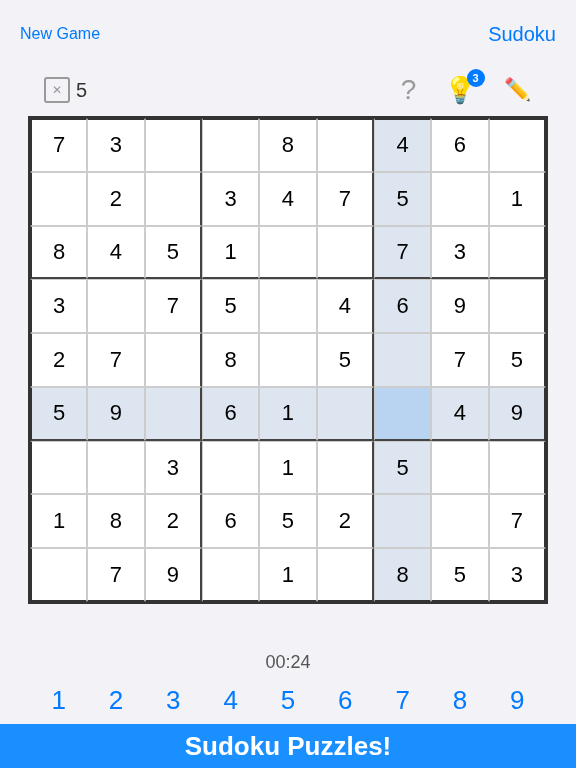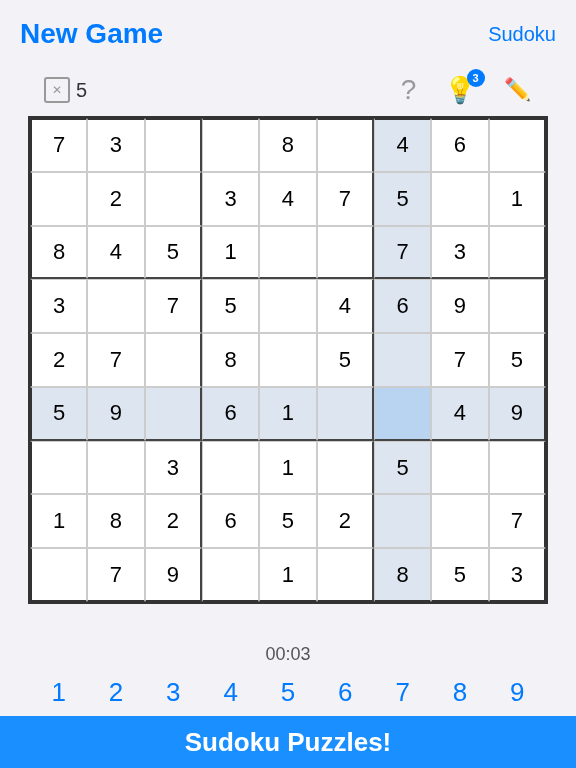--- a/index.html
+++ b/index.html
@@ -16,23 +16,23 @@
     
     .header {
       display: flex;
       justify-content: space-between;
       align-items: center;
       background: #f2f2f7;
       padding: 14px 20px;
       height: 68px;
     }
     .header-new-game {
-      font-size: 28px;
+      font-size: 16px;
       color: #007aff;
-      font-weight: 700;
+      font-weight: 400;
     }
     .header-difficulty {
       font-size: 20px;
       color: #007aff;
       font-weight: 400;
     }
 
     
     .toolbar {
       display: flex;
@@ -151,21 +151,21 @@
       text-align: center;
       cursor: pointer;
     }
 
     
     .banner {
       background: #1a8fff;
       display: flex;
       align-items: center;
       justify-content: center;
-      height: 52px;
+      height: 44px;
     }
     .banner-text {
       color: white;
       font-size: 26px;
       font-weight: 600;
     }
   </style>
 </head>
 <body>
 
@@ -269,21 +269,21 @@
       <div class="cell" style="border-width: 0.5px 0.5px 2px; border-style: solid; border-color: rgb(204, 204, 204) rgb(204, 204, 204) rgb(51, 51, 51);"></div>
       <div class="cell" style="border-width: 0.5px 0.5px 2px; border-style: solid; border-color: rgb(204, 204, 204) rgb(204, 204, 204) rgb(51, 51, 51);">1</div>
       <div class="cell" style="border-width: 0.5px 2px 2px 0.5px; border-style: solid; border-color: rgb(204, 204, 204) rgb(68, 68, 68) rgb(51, 51, 51) rgb(204, 204, 204);"></div>
       <div class="cell" style="background: rgb(221, 229, 240); border-width: 0.5px 0.5px 2px; border-style: solid; border-color: rgb(204, 204, 204) rgb(204, 204, 204) rgb(51, 51, 51);">8</div>
       <div class="cell" style="border-width: 0.5px 0.5px 2px; border-style: solid; border-color: rgb(204, 204, 204) rgb(204, 204, 204) rgb(51, 51, 51);">5</div>
       <div class="cell" style="border-width: 0.5px 2px 2px 0.5px; border-style: solid; border-color: rgb(204, 204, 204) rgb(51, 51, 51) rgb(51, 51, 51) rgb(204, 204, 204);">3</div>
     </div>
 </div>
 
 <div class="timer">
-  <span>00:03</span>
+  <span>00:24</span>
 </div>
 
 <div class="number-pad">
 <div class="num-btn">1</div>
     <div class="num-btn">2</div>
     <div class="num-btn">3</div>
     <div class="num-btn">4</div>
     <div class="num-btn">5</div>
     <div class="num-btn">6</div>
     <div class="num-btn">7</div>

